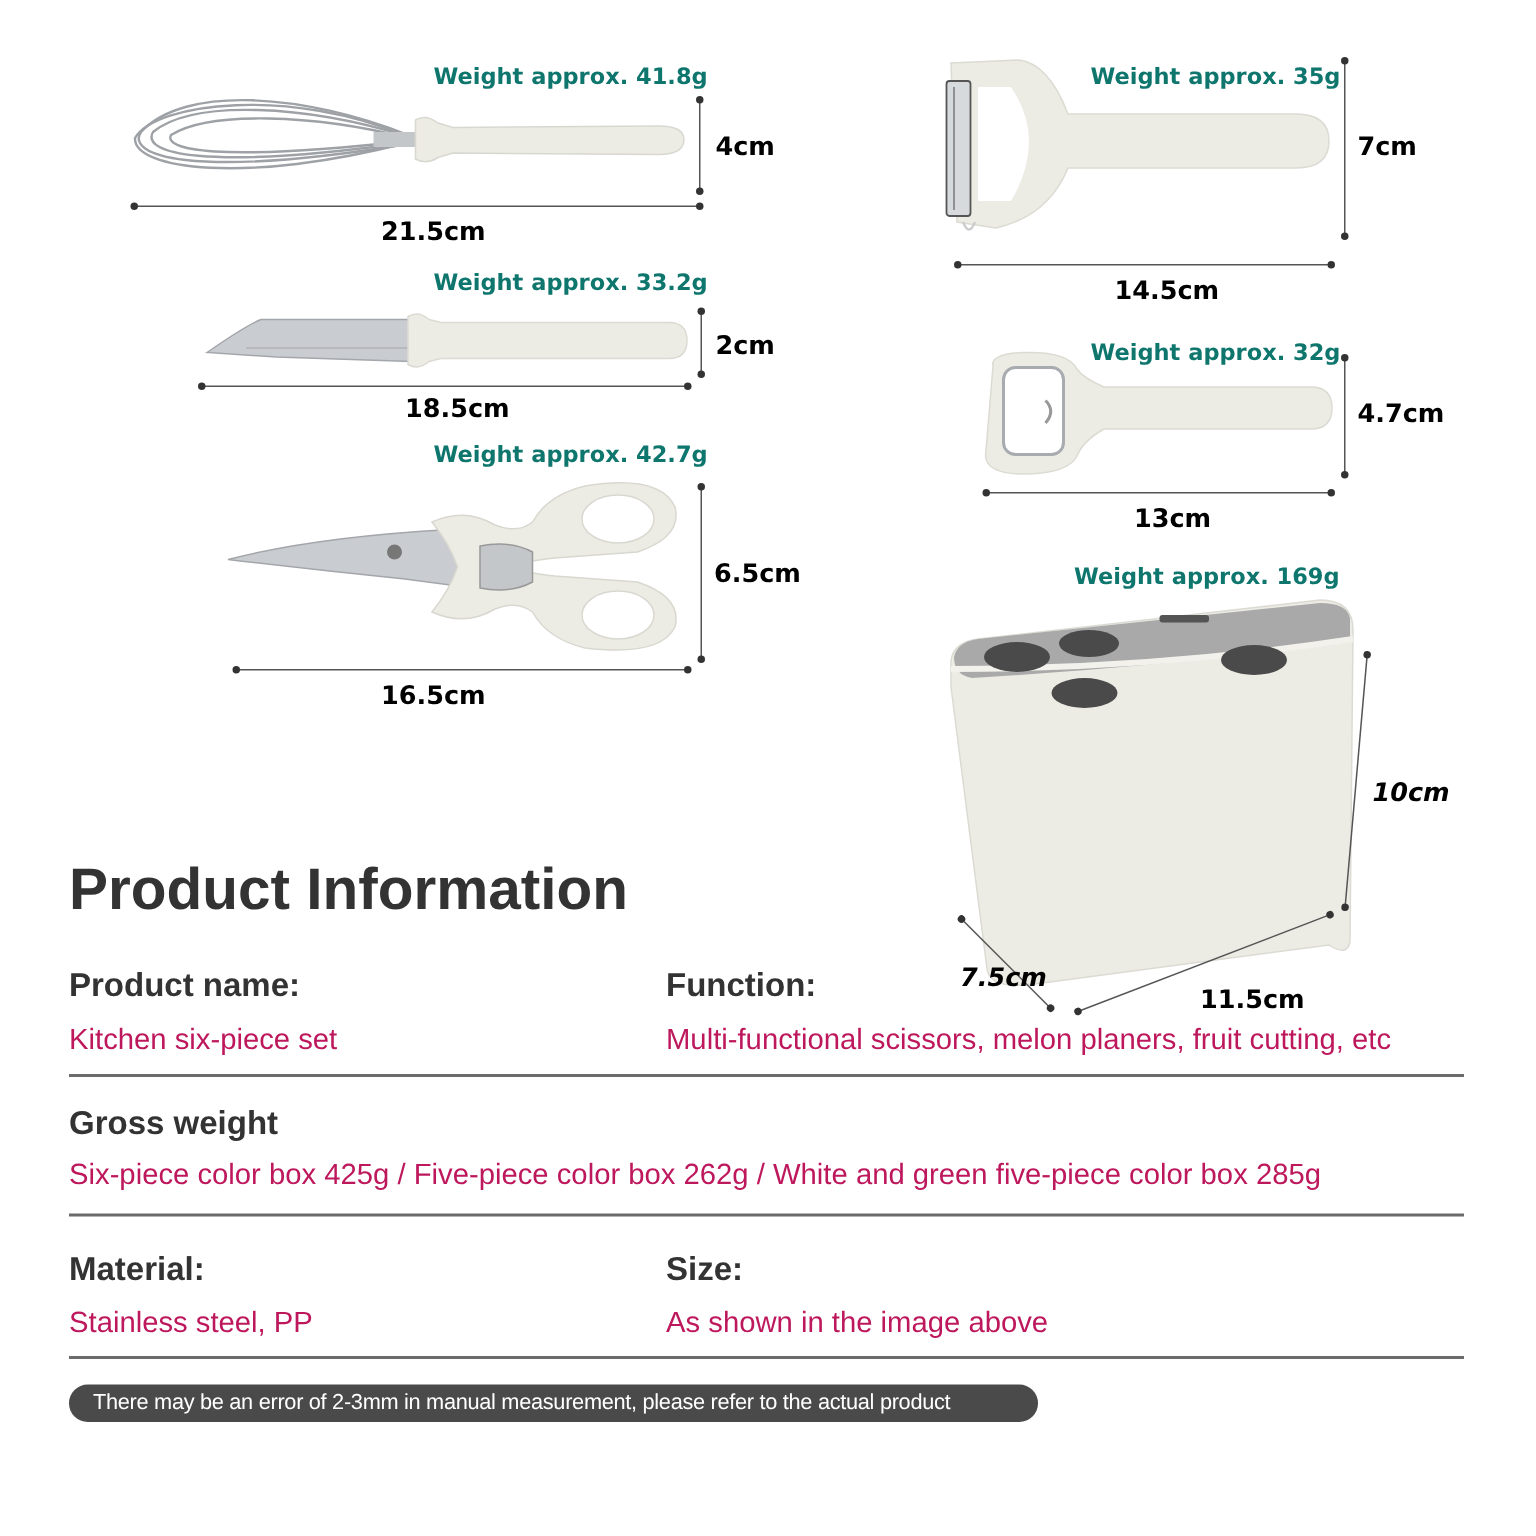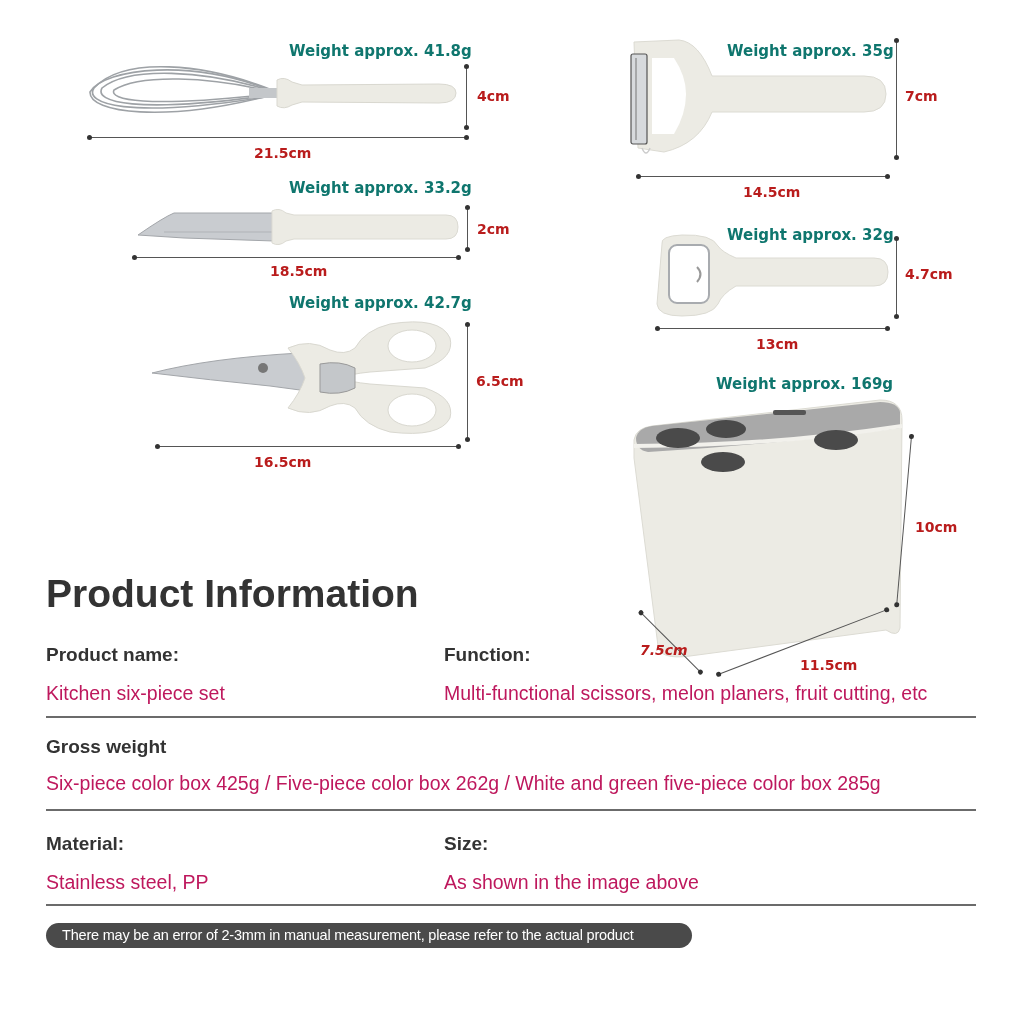--- a/index.html
+++ b/index.html
@@ -1,35 +1,35 @@
 <!DOCTYPE html>
 <html><head>
 <meta charset="utf-8">
 <style>
   * { box-sizing: border-box; margin: 0; padding: 0; }
   html, body { width: 1024px; height: 1024px; background: #ffffff; overflow: hidden; }
   body { position: relative; font-family: "Liberation Sans", sans-serif; color: #222; }
   .abs { position: absolute; }
   .weight { font-family: "DejaVu Sans", sans-serif; font-weight: bold; font-size: 15px; color: #0f766e; white-space: nowrap; }
-  .dim { font-family: "DejaVu Sans", sans-serif; font-weight: bold; font-size: 14px; color: #b91c1c; white-space: nowrap; }
+  .dim { font-family: "DejaVu Sans", sans-serif; font-weight: bold; font-size: 17px; color: #000000; white-space: nowrap; }
   .hline { position: absolute; height: 1px; background: #555; }
   .vline { position: absolute; width: 1px; background: #555; }
   .hline::before, .hline::after, .vline::before, .vline::after {
     content: ""; position: absolute; width: 5px; height: 5px; border-radius: 50%; background: #333;
   }
   .hline::before { left: -2px; top: -2px; }
   .hline::after { right: -2px; top: -2px; }
   .vline::before { top: -2px; left: -2px; }
   .vline::after { bottom: -2px; left: -2px; }
   .dline { position: absolute; height: 1px; background: #555; transform-origin: 0 0; }
   .dline::before, .dline::after { content: ""; position: absolute; width: 5px; height: 5px; border-radius: 50%; background: #333; top: -2px; }
   .dline::before { left: -2px; } .dline::after { right: -2px; }
 
   .title { font-family: "Liberation Sans", sans-serif; font-weight: bold; font-size: 39px; color: #333; }
-  .label { font-family: "Liberation Sans", sans-serif; font-weight: bold; font-size: 19px; color: #333; }
+  .label { font-family: "Liberation Sans", sans-serif; font-weight: bold; font-size: 22px; color: #333; }
   .value { font-family: "Liberation Sans", sans-serif; font-size: 19.5px; color: #be185d; white-space: nowrap; }
   .rule { position: absolute; left: 46px; width: 930px; height: 2px; background: #6b6b6b; }
   .note {
     position: absolute; left: 46px; top: 923px; width: 646px; height: 25px;
     background: #4a4a4a; border-radius: 13px; color: #fff;
     font-family: "Liberation Sans", sans-serif; font-size: 14.5px; line-height: 25px;
     padding-left: 16px; white-space: nowrap; letter-spacing: -0.2px;
   }
 </style>
 </head>
@@ -105,21 +105,21 @@
   <path d="M4 42 Q6 30 22 28 L250 2 Q272 2 272 22 L270 230 Q268 240 256 232 L60 258 Q30 262 28 248 L4 60 Z" fill="#ecebe4" stroke="#dcdbd3" stroke-width="1"></path>
   <path d="M6 40 Q8 30 22 28 L250 4 Q268 4 270 14 L270 30 Q150 46 18 54 Q6 52 6 40 Z" fill="#a9a9a9"></path>
   <path d="M4 48 Q140 48 272 28" fill="none" stroke="#f2f1ec" stroke-width="4"></path>
   <ellipse cx="48" cy="40" rx="22" ry="10" fill="#4a4a4a"></ellipse>
   <ellipse cx="96" cy="31" rx="20" ry="9" fill="#4a4a4a"></ellipse>
   <ellipse cx="93" cy="66" rx="22" ry="10" fill="#4a4a4a" transform="translate(0,-2)"></ellipse>
   <ellipse cx="206" cy="42" rx="22" ry="10" fill="#4a4a4a"></ellipse>
   <rect x="143" y="12" width="33" height="5" rx="2" fill="#555"></rect>
 </svg>
 <div class="dline" style="left:912px; top:436px; width:170px; transform: rotate(95deg);"></div>
-<div class="abs dim" style="left:915px; top:519px;">10cm</div>
+<div class="abs dim" style="left:915px; top:519px;font-style:italic;">10cm</div>
 <div class="dline" style="left:641px; top:612px; width:85px; transform: rotate(45deg);"></div>
 <div class="abs dim" style="left:640px; top:642px;font-style:italic;">7.5cm</div>
 <div class="dline" style="left:718px; top:674px; width:181px; transform: rotate(-21deg);"></div>
 <div class="abs dim" style="left:800px; top:657px;">11.5cm</div>
 
 <div class="abs title" style="left:46px; top:572px;text-align:center;">Product Information</div>
 
 <div class="abs label" style="left:46px; top:644px;">Product name:</div>
 <div class="abs value" style="left:46px; top:682px;">Kitchen six-piece set</div>
 <div class="abs label" style="left:444px; top:644px;">Function:</div>

